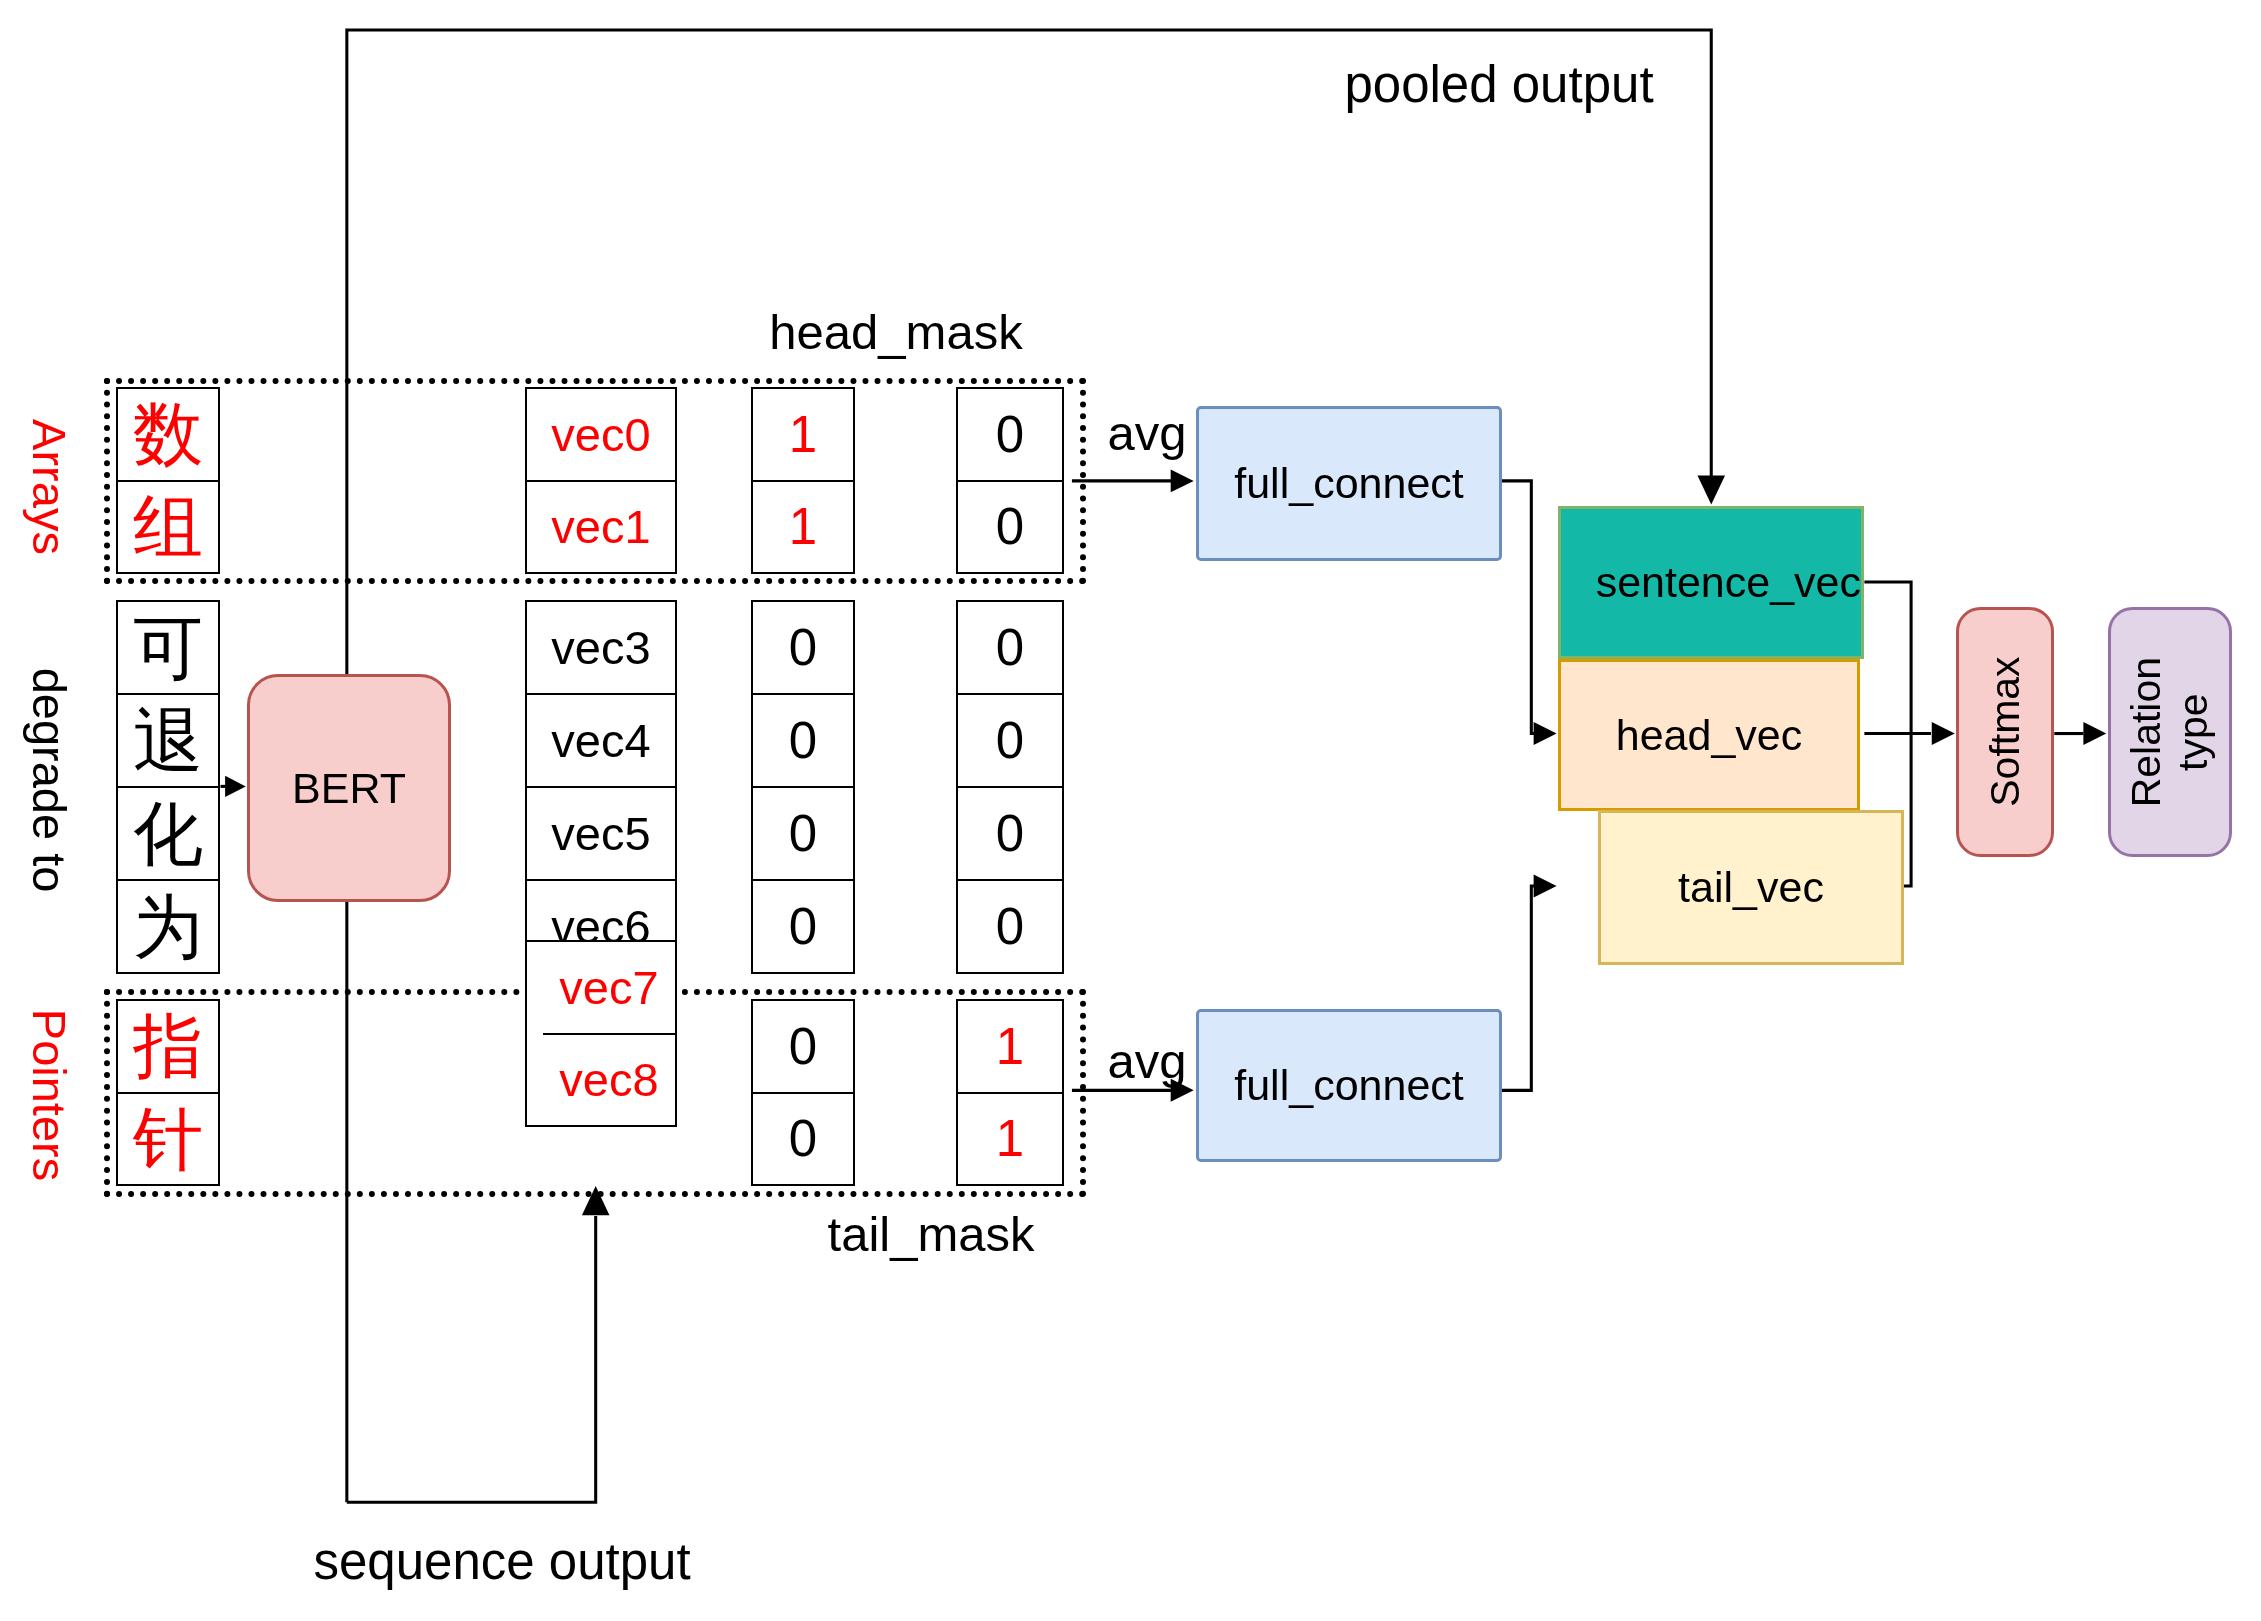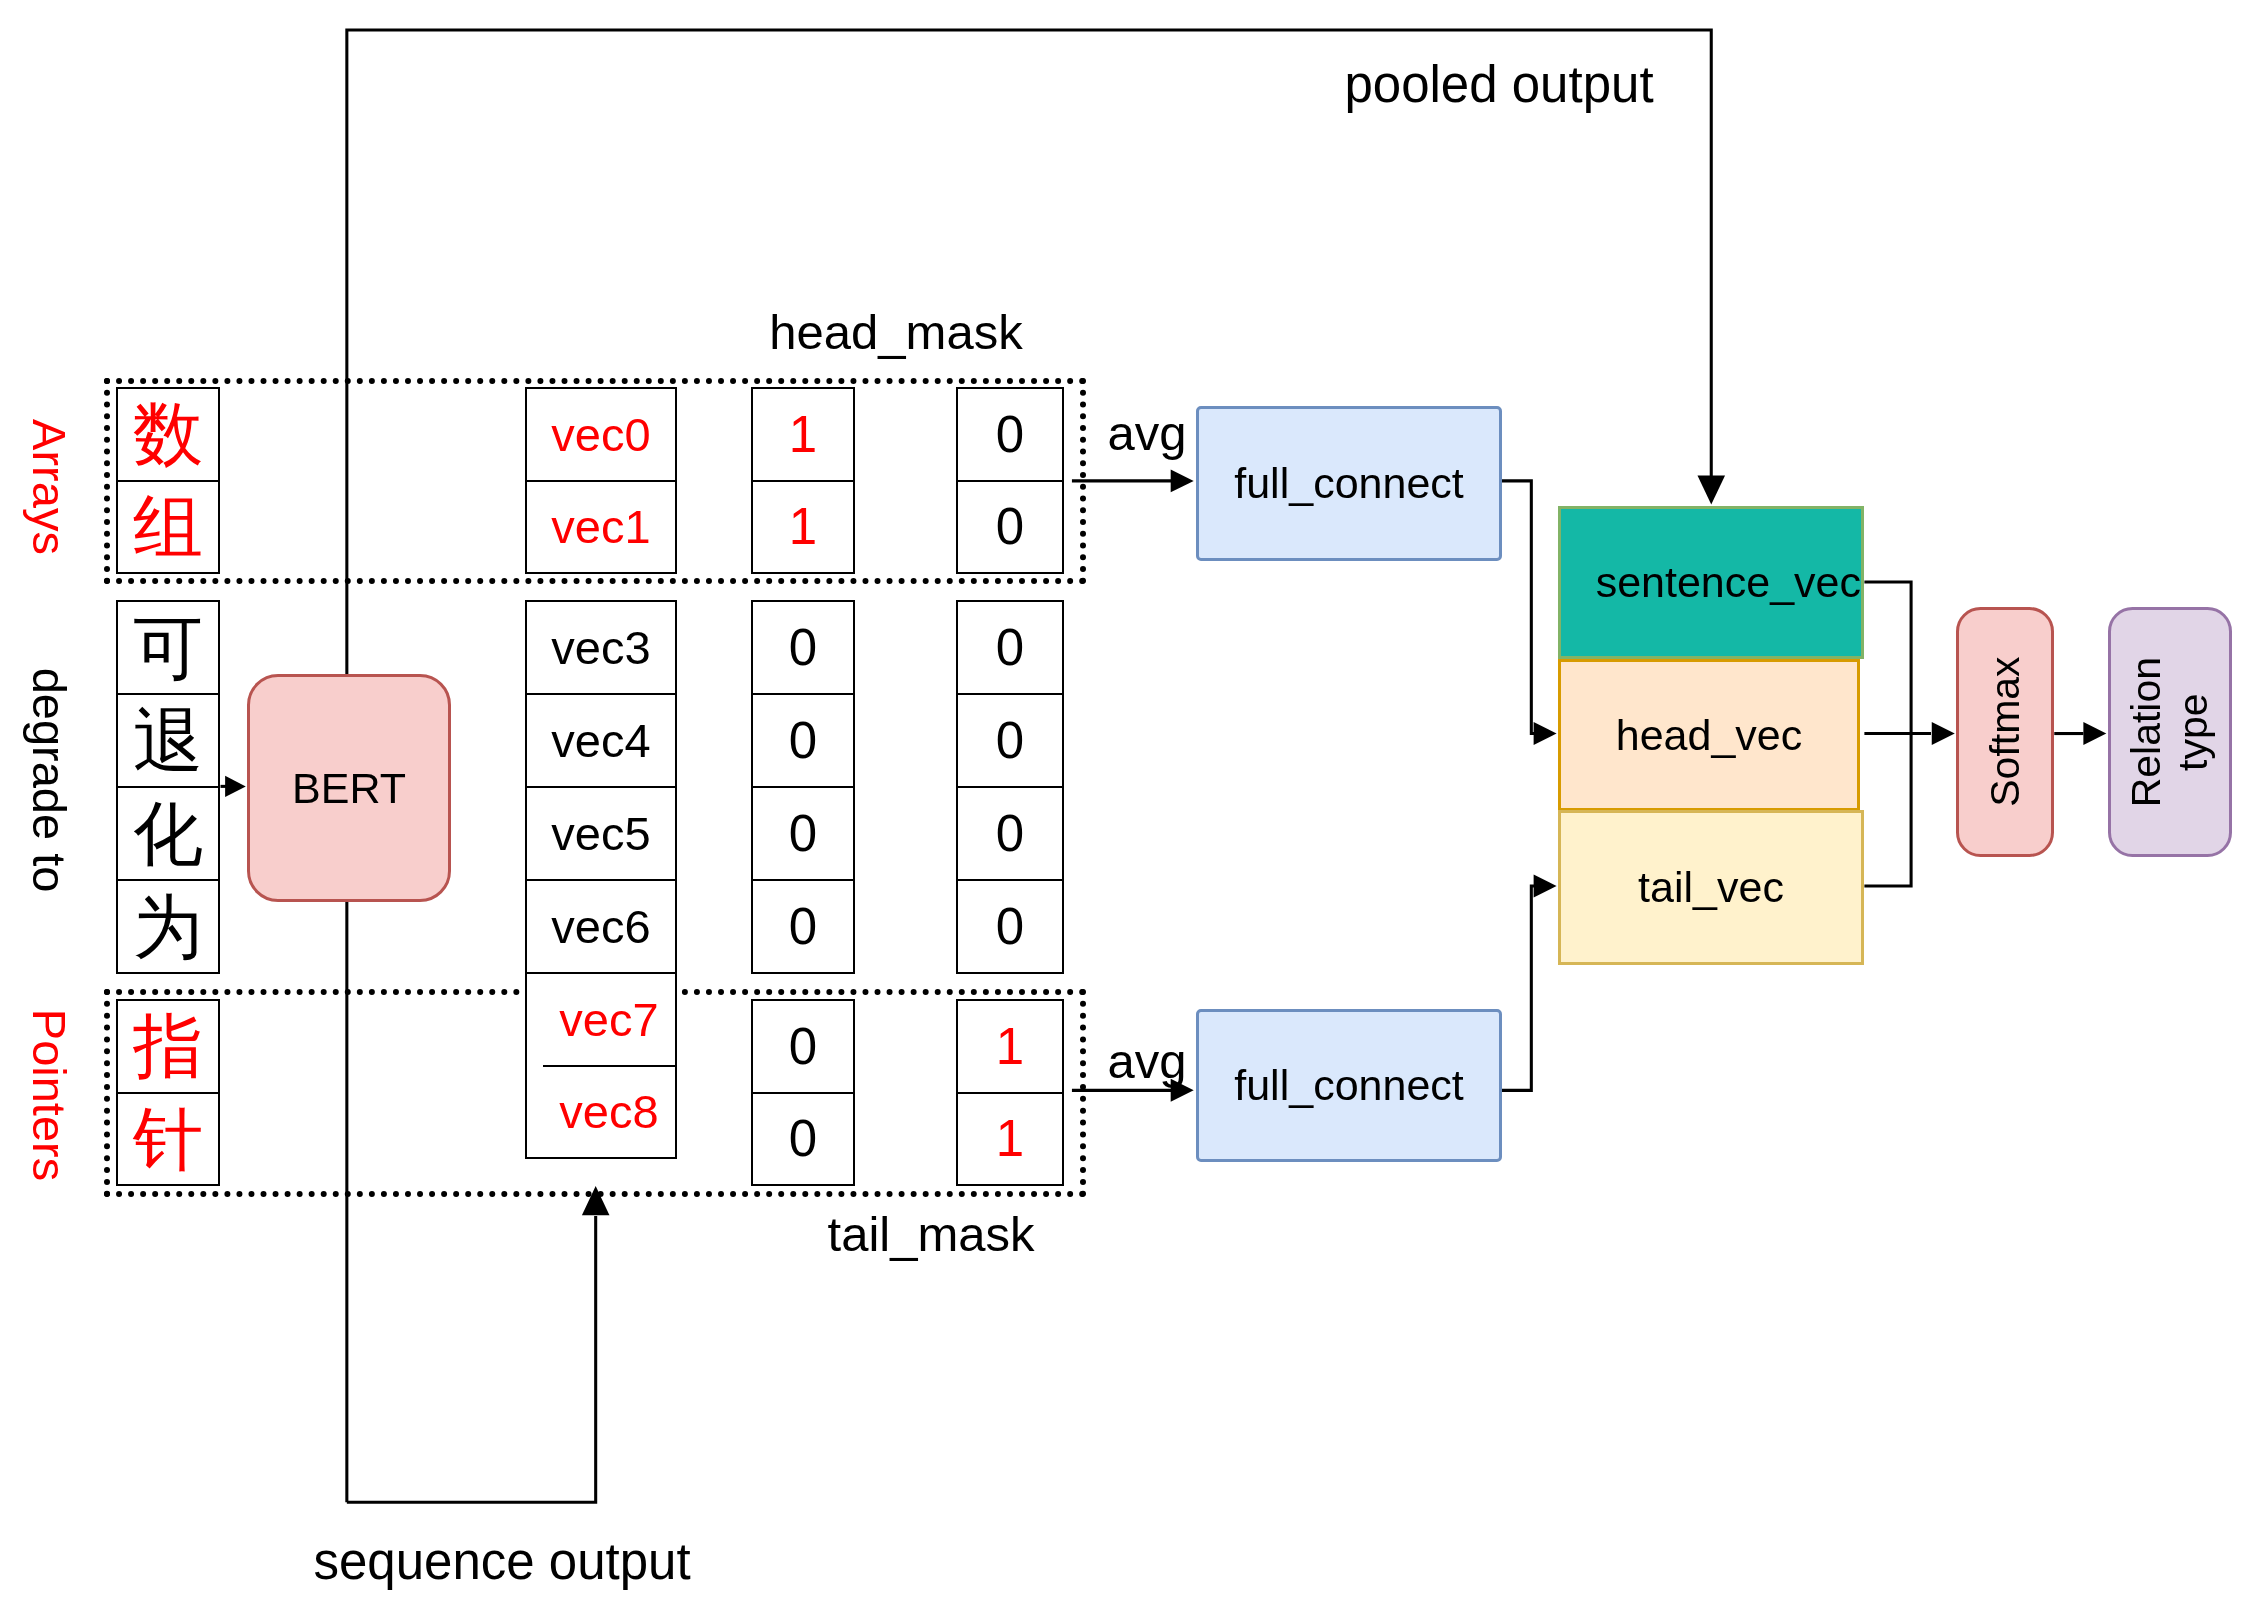--- a/index.html
+++ b/index.html
@@ -27,21 +27,21 @@
   .colgroup .cell:first-child{border-top:none;}
   .cell.zh{font-size:70px;line-height:1;}
   .cell.vec{font-size:47px;}
   .cell.digit{font-size:51px;}
 
   .node{position:absolute;box-sizing:border-box;display:flex;align-items:center;justify-content:center;text-align:center;}
   .node.bert{background:#f8cecc;border:3.1px solid #b85450;border-radius:31px;font-size:43px;}
   .node.fc{background:#dae8fc;border:3.1px solid #6c8ebf;border-radius:5px;font-size:43px;}
   .node.sentence{background:#14b8a6;border:3.1px solid #82b366;font-size:43px;justify-content:flex-end;}
   .node.headv{background:#ffe6cc;border:3.1px solid #d79b00;font-size:43px;}
-  .node.tailv{background:#fff2cc;border:3.1px solid #d6b656;font-size:43px;}
+  .node.tailv{background:#fff2cc;border:3.1px solid #d6b656;font-size:43px;margin-left:40px;}
   .node.softmax{background:#f8cecc;border:3.1px solid #b85450;border-radius:24.5px;}
   .node.relation{background:#e1d5e7;border:3.1px solid #9673a6;border-radius:24.5px;}
   .rot{transform:rotate(-90deg);white-space:nowrap;font-size:41px;line-height:1.15;text-align:center;}
 </style>
 </head>
 <body>
 
 <div id="canvas">
 
   <svg class="wires" viewBox="0 0 2953 2117">
@@ -102,21 +102,21 @@
   <div class="colgroup" style="left:525px;top:387px;width:152px;height:187px;">
     <div class="cell vec red">vec0</div>
     <div class="cell vec red">vec1</div>
   </div>
   <div class="colgroup" style="left:525px;top:600px;width:152px;height:374px;">
     <div class="cell vec">vec3</div>
     <div class="cell vec">vec4</div>
     <div class="cell vec">vec5</div>
     <div class="cell vec">vec6</div>
   </div>
-  <div class="colgroup" style="left:525px;top:972px;width:152px;height:187px;padding-left:16px;">
+  <div class="colgroup" style="left:525px;top:940px;width:152px;height:187px;padding-left:16px;">
     <div class="cell vec red">vec7</div>
     <div class="cell vec red">vec8</div>
   </div>
 
   <div class="lbl" style="left:896px;top:332px;">head_mask</div>
   <div class="colgroup" style="left:751px;top:387px;width:104px;height:187px;">
     <div class="cell digit red">1</div>
     <div class="cell digit red">1</div>
   </div>
   <div class="colgroup" style="left:751px;top:600px;width:104px;height:374px;">

